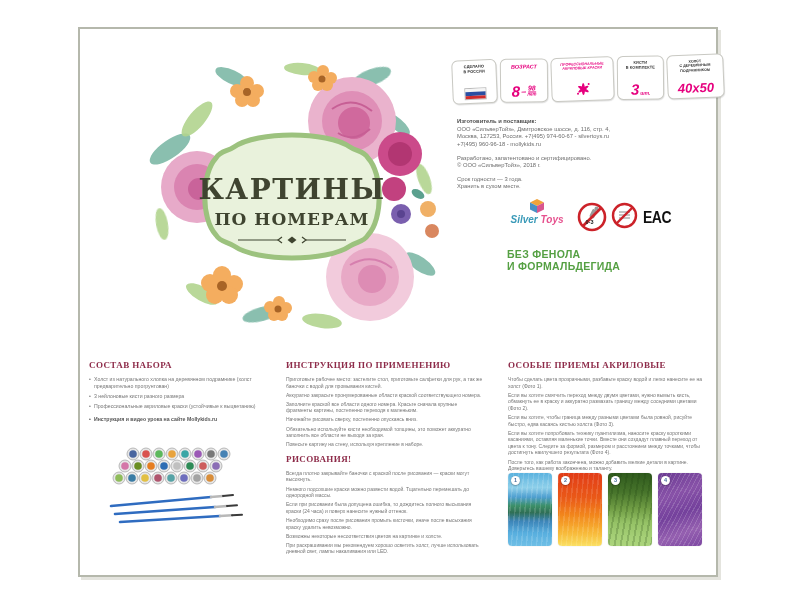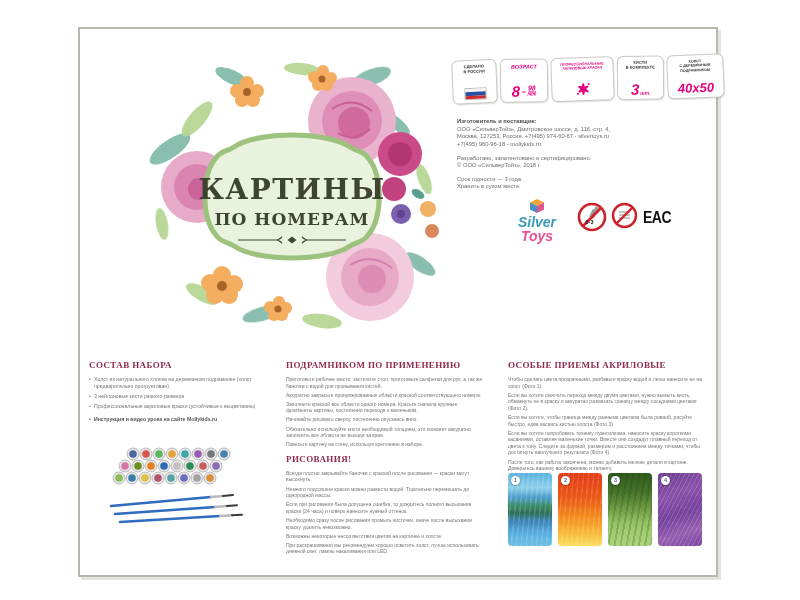--- a/index.html
+++ b/index.html
@@ -43,21 +43,21 @@
 
   
   .mfr{position:absolute;left:377px;top:89px;width:258px;font-size:5.8px;line-height:1.32;color:#6d6d6d;}
   .mfr .head{font-weight:bold;color:#4a4a4a;}
   .mfr .blk{margin-bottom:6px;}
 
   
   .marks{position:absolute;left:425px;top:167px;height:56px;width:230px;}
   .brand{position:absolute;left:0;top:2px;width:64px;text-align:center;}
   .brand-cube{display:block;margin:0 auto 1px auto;}
-  .brand-name{font-size:14px;font-weight:bold;font-style:italic;line-height:1;}
+  .brand-name{font-size:10px;font-weight:bold;font-style:italic;line-height:1;}
   .brand-name .p1{color:#3a9ab8;}
   .brand-name .p2{color:#e6518e;}
   .proh{position:absolute;top:6px;}
   .proh1{left:72px;} .proh2{left:106px;}
   .eac{position:absolute;left:138px;top:13px;font-size:14px;font-weight:900;letter-spacing:-.5px;
     color:#111;transform:scaleY(1.15);font-family:"Liberation Sans",sans-serif;}
 
   .claim{position:absolute;left:427px;top:219px;font-size:10.5px;font-weight:bold;
     color:#55a043;line-height:1.18;letter-spacing:.3px;font-family:"Liberation Sans",sans-serif;}
 
@@ -283,20 +283,22 @@
       <g stroke="#8a8a8a" stroke-width="1">
         <line x1="8" y1="10" x2="19" y2="10"></line>
           <line x1="8" y1="13" x2="19" y2="13"></line>
         <line x1="8" y1="16" x2="19" y2="16"></line>
       </g>
       <line x1="5" y1="22" x2="22" y2="5" stroke="#cc2229" stroke-width="2.4"></line>
     </svg>
     <div class="eac">EAC</div>
   </div>
 
+  <div class="claim ws">БЕЗ ФЕНОЛА
+И ФОРМАЛЬДЕГИДА</div>
 
   <div class="col col1">
     <h3 class="col-h">СОСТАВ НАБОРА</h3>
     <ul class="bullets">
       <li>Холст из натурального хлопка на деревянном подрамнике (холст предварительно прогрунтован)</li>
       <li>3 нейлоновые кисти разного размера</li>
       <li>Профессиональные акриловые краски (устойчивые к выцветанию)</li>
       <li class="strong">Инструкция и видео урока на сайте Mollykids.ru</li>
     </ul>
     <svg class="kitimg" width="170" height="92" viewBox="0 0 170 92">
@@ -412,21 +414,21 @@
         <line x1="120" y1="63" x2="132" y2="62" stroke="#b8b8b8" stroke-width="2.6"></line>
         <line x1="132" y1="62" x2="142" y2="61.3" stroke="#3a3a3a" stroke-width="2"></line>
         <line x1="25" y1="78" x2="125" y2="72" stroke="#2f6cc0" stroke-width="2.6"></line>
         <line x1="125" y1="72" x2="137" y2="71.3" stroke="#b8b8b8" stroke-width="2.6"></line>
         <line x1="137" y1="71.3" x2="147" y2="70.8" stroke="#3a3a3a" stroke-width="2"></line>
       </g>
     </svg>
   </div>
 
   <div class="col col2">
-    <h3 class="col-h">ПОДРАМНИКОМ ПО ПРИМЕНЕНИЮ</h3>
+    <h3 class="col-h">ИНСТРУКЦИЯ ПО ПРИМЕНЕНИЮ</h3>
     <div class="paras">
       <p>Приготовьте рабочее место: застелите стол, приготовьте салфетки для рук, а так же баночки с водой для промывания кистей.</p>
       <p>Аккуратно закрасьте пронумерованные области краской соответствующего номера.</p>
       <p>Заполните краской все области одного номера. Красьте сначала крупные фрагменты картины, постепенно переходя к маленьким.</p>
       <p>Начинайте рисовать сверху, постепенно опускаясь вниз.</p>
       <p>Обязательно используйте кисти необходимой толщины, это поможет аккуратно заполнить все области не выходя за края.</p>
       <p>Повесьте картину на стену, используя крепление в наборе.</p>
     </div>
     <h3 class="col-h sub">РИСОВАНИЯ!</h3>
     <div class="paras">

